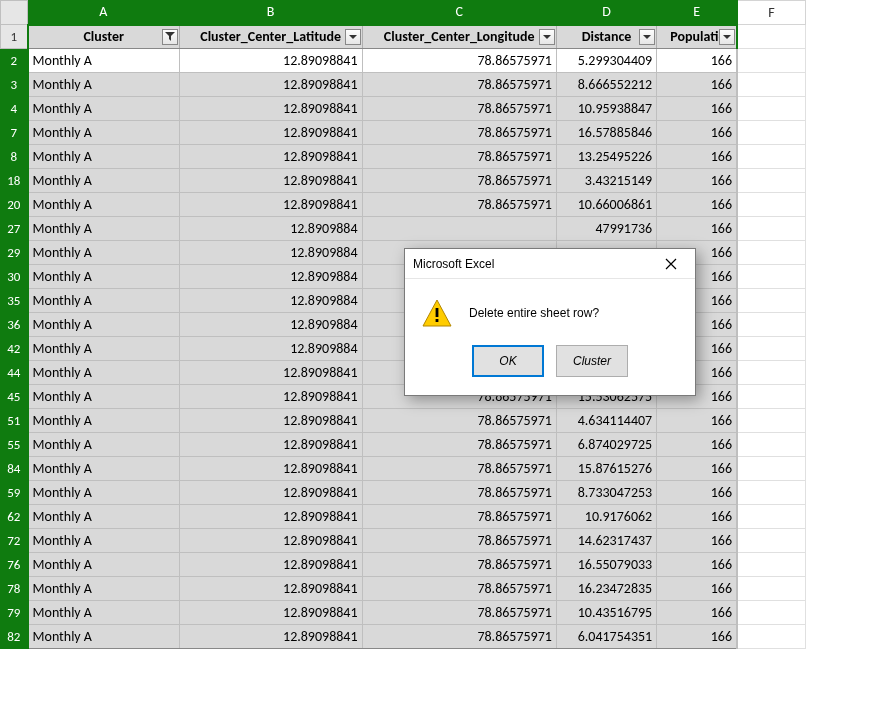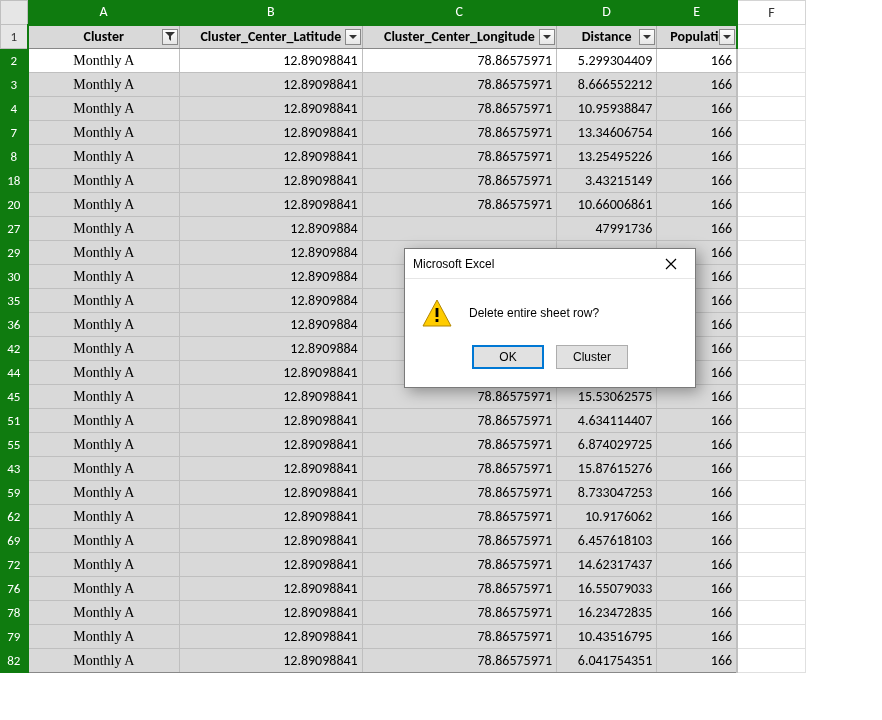--- a/index.html
+++ b/index.html
@@ -64,21 +64,21 @@
       position: absolute;
       right: 1px; top: 3px;
       width: 16px; height: 16px;
       border: 1px solid #888;
       background: linear-gradient(#fdfdfd,#e6e6e6);
       display: inline-flex; align-items: center; justify-content: center;
     }
     .filter-btn svg { width:10px; height:10px; }
     .data { background:#d9d9d9; }
     .data.active { background:#fff; }
-    .data.txt { text-align:center; padding-left:4px;font-family:Liberation Serif, serif;}
+    .data.txt { text-align:left; padding-left:4px;}
     .data.num { text-align:right; padding-right:4px;}
     .colA { width:170px;}
     .colB { width:190px;}
     .colC { width:202px;}
     .colD { width:104px;}
     .colE { width:82px;}
     .colF { width:80px; background:#fff; border-color:#d4d4d4;}
     
     .selgrid .data, .selgrid .hdr { border-left-color:#aeaeae; border-right-color:#aeaeae;}
     .row .colE { border-right:2px solid #0f7b0f;}
@@ -109,26 +109,27 @@
       font-size:12px;
     }
     .modal .closebtn {
       width:32px;height:24px; display:flex;align-items:center;justify-content:center;
     }
     .modal .body { padding:18px 28px 8px 16px; display:flex; align-items:center; gap:16px;}
     .warn-icon { width:32px;height:32px; flex-shrink:0;}
     .modal .msg { font-size:12px;color:#000;}
     .modal .buttons { padding:8px 16px 18px 16px; display:flex; gap:12px; justify-content:center;}
     .modal .btn {
-      min-width:72px; height:24px;
+      min-width:72px; height:32px;
       border:1px solid #adadad;
       background:#e1e1e1;
       font-size:12px;
       display:flex;align-items:center;justify-content:center;
       cursor:pointer;
+      font-style:italic;
     }
     .modal .btn.primary { border:2px solid #0078d4; background:#e1e1e1;}
     .rowhead { font-family:Calibri,Arial,sans-serif;}
     .colhead { font-family:Calibri,Arial,sans-serif;}
     .row .colF { border-left:1px solid #d4d4d4;}
     .row .emptyF { background:#fff; border-color:#e0e0e0;}
     .row.headers .hdr { border-top:2px solid #0f7b0f;margin-top:13px;}
     .row .data { border-color:#bfbfbf;}
     .rowhead { border-right:1px solid #bfbfbf;}
   </style>
@@ -217,21 +218,21 @@
       <div class="cell data num colC">78.86575971</div>
       <div class="cell data num colD">10.95938847</div>
       <div class="cell data num colE">166</div>
       <div class="cell emptyF colF"></div>
     </div>
     <div class="row">
       <div class="rowhead selrow">7</div>
       <div class="cell data txt colA">Monthly A</div>
       <div class="cell data num colB">12.89098841</div>
       <div class="cell data num colC">78.86575971</div>
-      <div class="cell data num colD">13.34606754</div>
+      <div class="cell data num colD">16.57885846</div>
       <div class="cell data num colE">166</div>
       <div class="cell emptyF colF"></div>
     </div>
     <div class="row">
       <div class="rowhead selrow">8</div>
       <div class="cell data txt colA">Monthly A</div>
       <div class="cell data num colB">12.89098841</div>
       <div class="cell data num colC">78.86575971</div>
       <div class="cell data num colD">13.25495226</div>
       <div class="cell data num colE">166</div>
@@ -339,21 +340,21 @@
     <div class="row">
       <div class="rowhead selrow">55</div>
       <div class="cell data txt colA">Monthly A</div>
       <div class="cell data num colB">12.89098841</div>
       <div class="cell data num colC">78.86575971</div>
       <div class="cell data num colD">6.874029725</div>
       <div class="cell data num colE">166</div>
       <div class="cell emptyF colF"></div>
     </div>
     <div class="row">
-      <div class="rowhead selrow">43</div>
+      <div class="rowhead selrow">84</div>
       <div class="cell data txt colA">Monthly A</div>
       <div class="cell data num colB">12.89098841</div>
       <div class="cell data num colC">78.86575971</div>
       <div class="cell data num colD">15.87615276</div>
       <div class="cell data num colE">166</div>
       <div class="cell emptyF colF"></div>
     </div>
     <div class="row">
       <div class="rowhead selrow">59</div>
       <div class="cell data txt colA">Monthly A</div>
@@ -362,29 +363,20 @@
       <div class="cell data num colD">8.733047253</div>
       <div class="cell data num colE">166</div>
       <div class="cell emptyF colF"></div>
     </div>
     <div class="row">
       <div class="rowhead selrow">62</div>
       <div class="cell data txt colA">Monthly A</div>
       <div class="cell data num colB">12.89098841</div>
       <div class="cell data num colC">78.86575971</div>
       <div class="cell data num colD">10.9176062</div>
-      <div class="cell data num colE">166</div>
-      <div class="cell emptyF colF"></div>
-    </div>
-    <div class="row">
-      <div class="rowhead selrow">69</div>
-      <div class="cell data txt colA">Monthly A</div>
-      <div class="cell data num colB">12.89098841</div>
-      <div class="cell data num colC">78.86575971</div>
-      <div class="cell data num colD">6.457618103</div>
       <div class="cell data num colE">166</div>
       <div class="cell emptyF colF"></div>
     </div>
     <div class="row">
       <div class="rowhead selrow">72</div>
       <div class="cell data txt colA">Monthly A</div>
       <div class="cell data num colB">12.89098841</div>
       <div class="cell data num colC">78.86575971</div>
       <div class="cell data num colD">14.62317437</div>
       <div class="cell data num colE">166</div>

